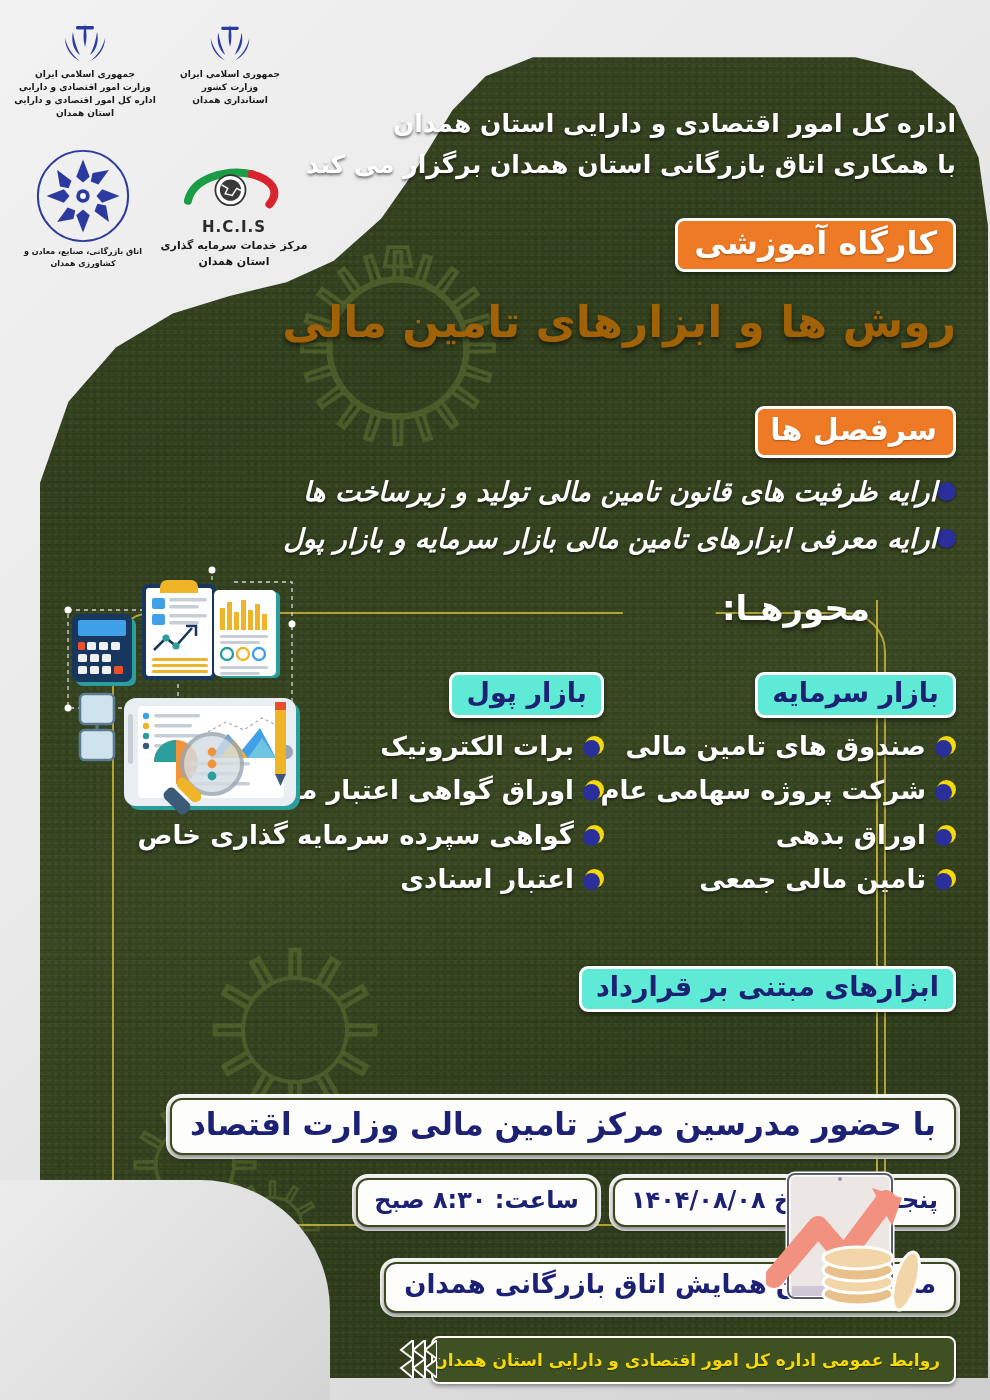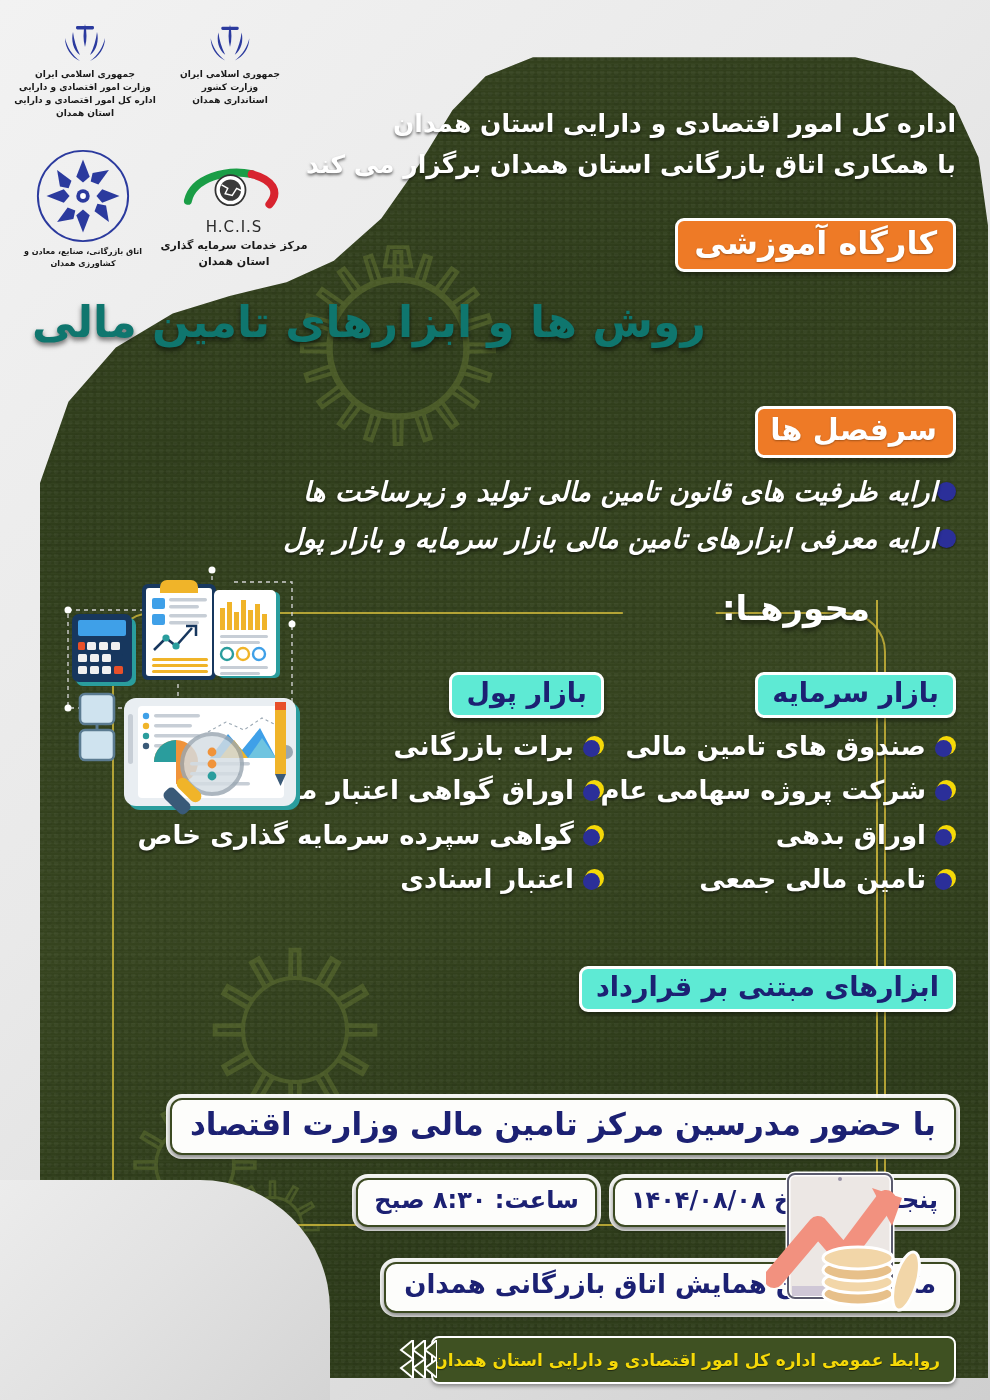--- a/index.html
+++ b/index.html
@@ -81,22 +81,22 @@
     font-size:32px;font-weight:bold;line-height:1.25;
     box-shadow:0 3px 5px rgba(0,0,0,.4);
     text-shadow:0 1px 2px rgba(0,0,0,.3);
   }
   #workshop-chip-wrap{position:absolute;right:34px;top:218px;}
   #sarfasl-chip-wrap{position:absolute;right:34px;top:406px;}
   #sarfasl-chip{font-size:30px;padding-left:12px;}
 
   
   #main-title{
-    position:absolute;right:34px;top:296px;left:0;text-align:left;
-    color:#0f766e;font-size:44px;font-weight:bold;line-height:1.2;
+    position:absolute;right:34px;top:296px;left:0;text-align:right;
+    color:#a16207;font-size:44px;font-weight:bold;line-height:1.2;
     text-shadow:0 3px 5px rgba(0,0,0,.55);
     padding-left:32px;
   }
 
   
   #sarfasl-list{position:absolute;right:34px;top:474px;left:120px;}
   .sf-item{
     display:flex;align-items:center;justify-content:flex-start;
     gap:0;margin-bottom:12px;font-style:italic;
   }
@@ -340,21 +340,21 @@
   </div>
 
   <div style="position:absolute;left:158px;top:160px;width:152px;">
     <svg class="emblem" width="110" height="62" viewBox="0 0 120 70">
       <path d="M8 46 C14 20 52 10 80 16" fill="none" stroke="#1a9d46" stroke-width="9" stroke-linecap="round"></path>
       <path d="M80 16 C104 22 112 36 100 50" fill="none" stroke="#d8242f" stroke-width="9" stroke-linecap="round"></path>
       <circle cx="56" cy="34" r="17" fill="#ffffff" stroke="#333333" stroke-width="2"></circle>
       <path d="M44 34 a12 12 0 0 0 24 0 a12 12 0 0 0 -24 0" fill="#3a3a3a"></path>
       <path d="M46 28 l7 4 l-3 6 l8 2 l5 -8 l6 3" fill="none" stroke="#ffffff" stroke-width="1.6"></path>
     </svg>
-    <div style="text-align:center;font-size:15px;font-weight:normal;color:#2b2b2b;letter-spacing:1px;margin-top:-4px;">H.C.I.S</div>
+    <div style="text-align:center;font-size:15px;font-weight:bold;color:#2b2b2b;letter-spacing:1px;margin-top:-4px;">H.C.I.S</div>
     <div class="logo-cap" style="font-size:11px;margin-top:2px;">
       <div>مرکز خدمات سرمایه گذاری</div>
       <div>استان همدان</div>
     </div>
   </div>
 </div>
 
 <div id="header-block">
   <div class="hdr-line">اداره کل امور اقتصادی و دارایی استان همدان</div>
   <div class="hdr-line">با همکاری اتاق بازرگانی استان همدان برگزار می کند</div>
@@ -421,21 +421,21 @@
 
 <div id="money-col">
   <div class="col-chip-row">
     <span class="chip-yellow">بازار پول</span>
   </div>
   <div class="mk-item">
     <span class="bullet-yb">
         <i class="y"></i>
         <i class="b"></i>
       </span>
-    <span class="mk-text">برات بازرگانی</span>
+    <span class="mk-text">برات الکترونیک</span>
   </div>
   <div class="mk-item">
     <span class="bullet-yb">
         <i class="y"></i>
         <i class="b"></i>
       </span>
     <span class="mk-text">اوراق گواهی اعتبار مولد</span>
   </div>
   <div class="mk-item">
     <span class="bullet-yb">

